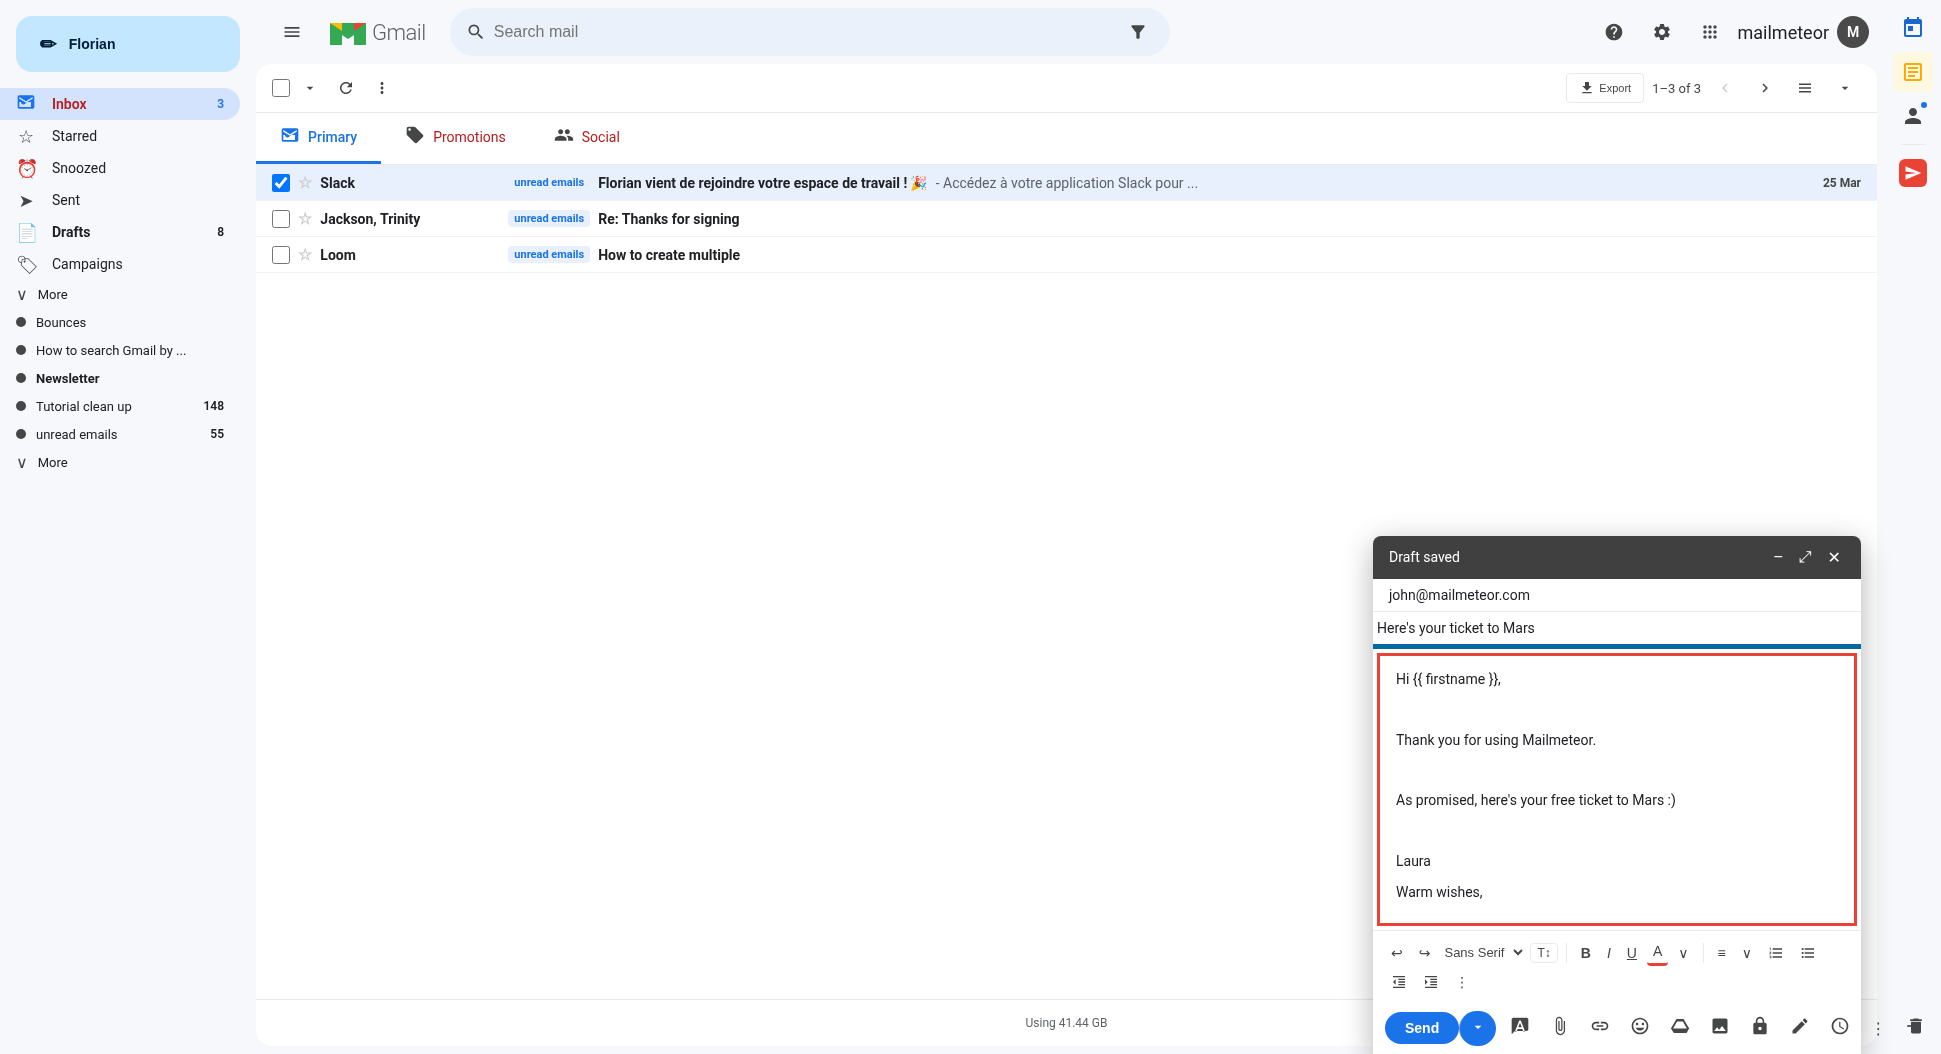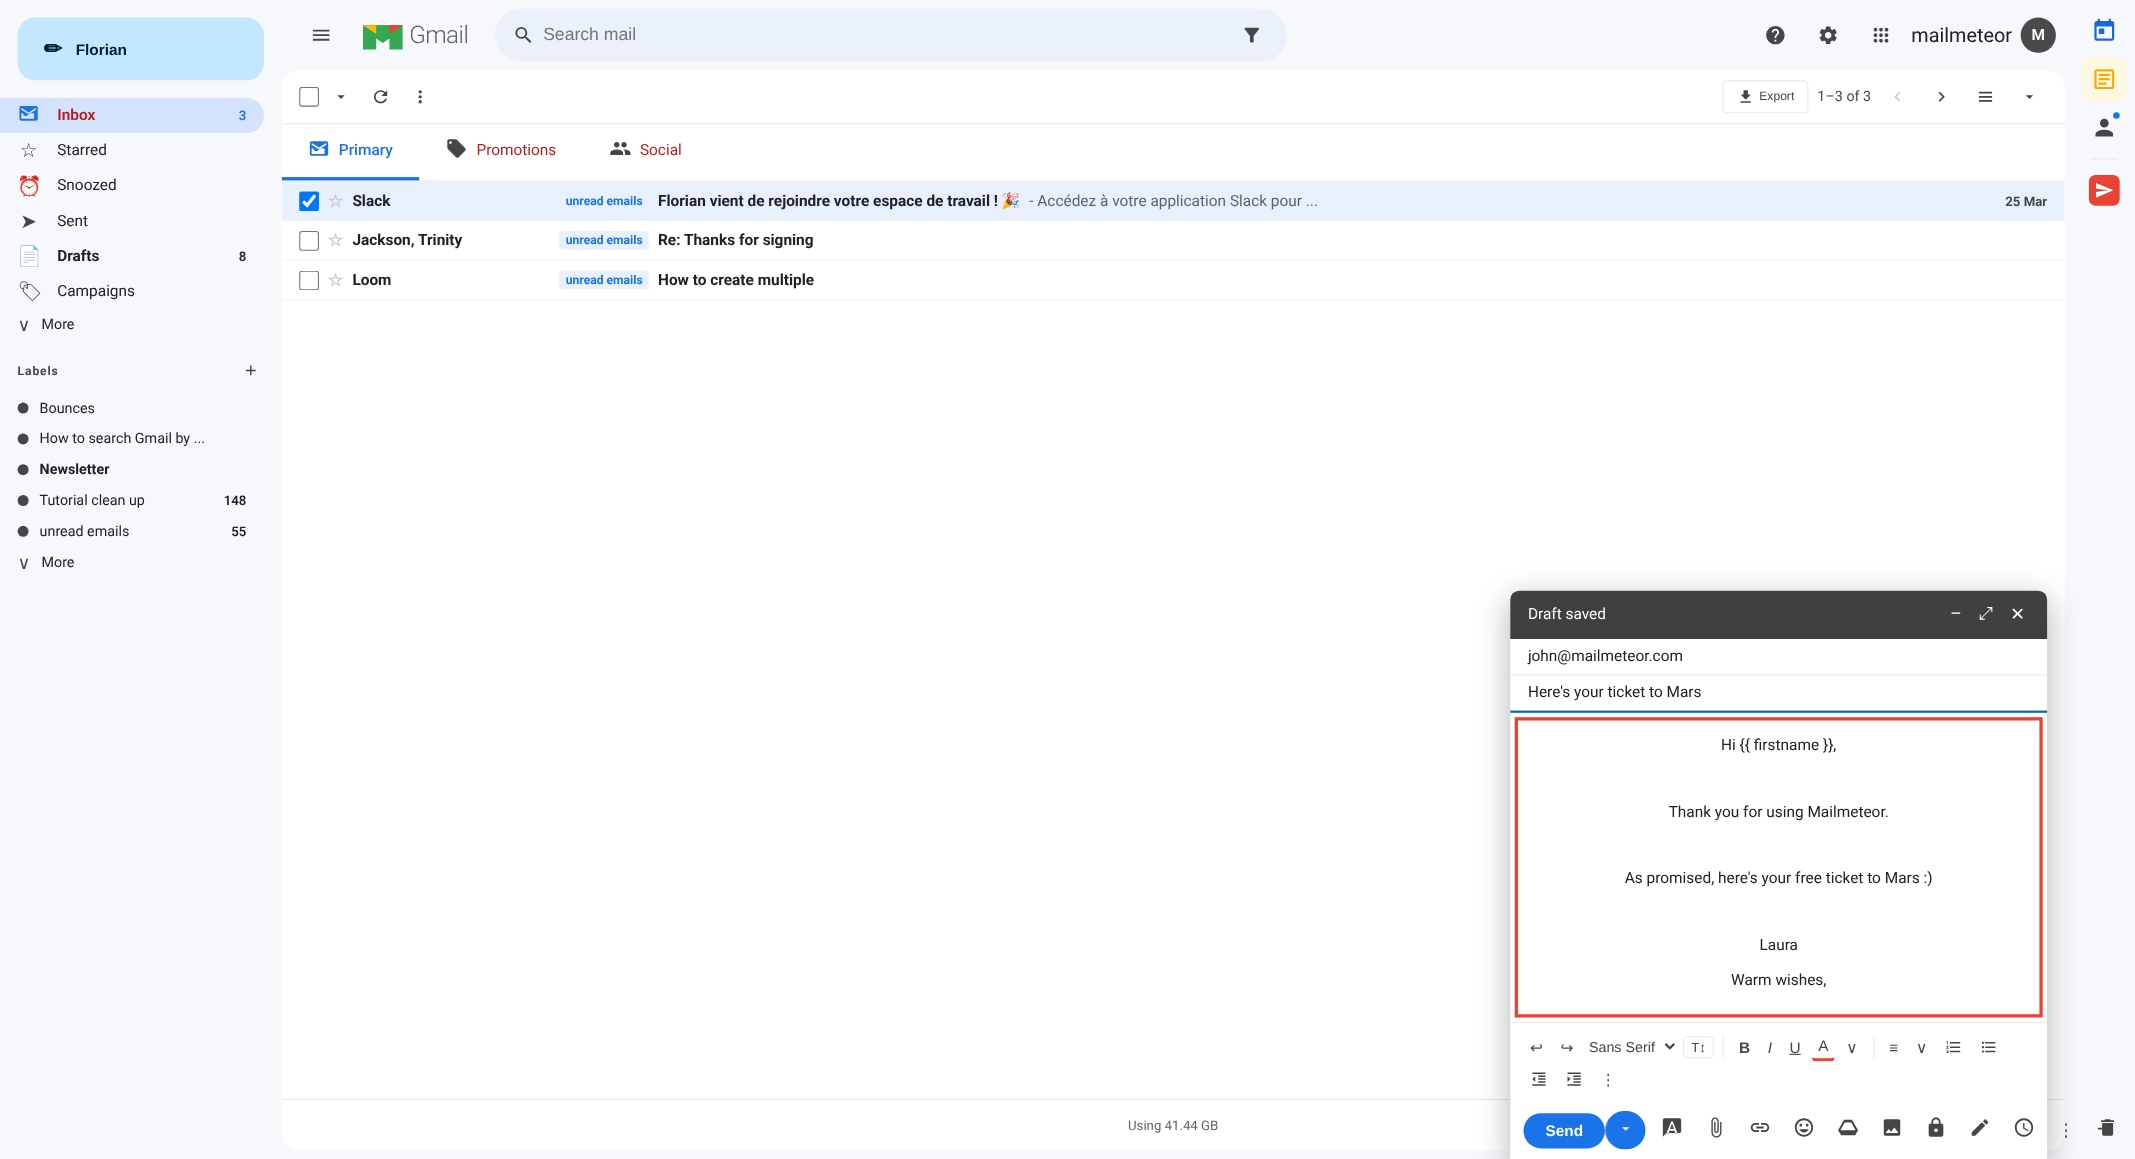--- a/index.html
+++ b/index.html
@@ -59,23 +59,23 @@
 
     .storage-info { padding: 16px; font-size: 12px; color: #5f6368; text-align: center; border-top: 1px solid #e8eaed; }
 
     
     .compose-window { position: fixed; bottom: 0; right: 80px; width: 488px; background: white; border-radius: 8px 8px 0 0; box-shadow: 0 8px 30px rgba(0,0,0,0.3); z-index: 100; display: flex; flex-direction: column; }
     .compose-header { background: #404040; color: white; padding: 10px 16px; border-radius: 8px 8px 0 0; display: flex; align-items: center; }
     .compose-header-title { font-size: 14px; flex: 1; }
     .compose-header-actions { display: flex; gap: 8px; }
     .compose-header-btn { background: transparent; border: none; color: white; cursor: pointer; font-size: 16px; padding: 2px 4px; }
     .compose-to { padding: 8px 16px; border-bottom: 1px solid #e8eaed; font-size: 14px; color: #202124; }
-    .compose-subject { padding: 8px 16px; border-bottom: 2px solid #0369a1; font-size: 14px; font-weight: 400; color: #202124; }
+    .compose-subject { padding: 8px 4px; border-bottom: 5px solid #0369a1; font-size: 14px; font-weight: 400; color: #202124; }
     .compose-body { padding: 12px 16px; font-size: 14px; color: #202124; min-height: 200px; border: 3px solid #ea4335; margin: 4px; line-height: 1.6; }
-    .compose-body p { margin-bottom: 8px; text-align: center; }
+    .compose-body p { margin-bottom: 8px; }
     .compose-toolbar { display: flex; align-items: center; padding: 8px 12px; border-top: 1px solid #e8eaed; gap: 4px; flex-wrap: wrap; }
     .compose-toolbar-btn { background: transparent; border: none; cursor: pointer; padding: 4px 6px; border-radius: 4px; font-size: 14px; color: #444746; display: flex; align-items: center; }
     .compose-toolbar-separator { width: 1px; height: 20px; background: #e8eaed; margin: 0 4px; }
     .compose-footer { display: flex; align-items: center; padding: 8px 12px; gap: 8px; }
     .send-btn { background: #1a73e8; color: white; border: none; border-radius: 20px; padding: 8px 20px; font-size: 14px; font-weight: 600; cursor: pointer; display: flex; align-items: center; gap: 4px; }
     .send-btn-arrow { background: #1a73e8; color: white; border: none; border-radius: 20px; padding: 8px 10px; cursor: pointer; margin-left: -8px; border-left: 1px solid rgba(255,255,255,0.3); }
     .footer-icon-btn { background: transparent; border: none; cursor: pointer; padding: 6px; border-radius: 50%; font-size: 16px; color: #444746; }
     .trash-btn { margin-left: auto; background: transparent; border: none; cursor: pointer; padding: 6px; border-radius: 50%; font-size: 16px; color: #444746; }
 
     
@@ -133,24 +133,20 @@
   <div class="nav-item">
     <span class="nav-icon">🏷</span>
     <span>Campaigns</span>
   </div>
 
   <div class="more-link">
     <span style="font-size:16px; color:#444746;">∨</span>
     <span>More</span>
   </div>
 
-  <div class="section-label">
-    <span>Labels</span>
-    <button class="small-icon-btn" style="width:24px;height:24px;font-size:18px;">+</button>
-  </div>
 
   <div class="label-item">
     <span class="label-dot" style="background:#444746;"></span>
     <span>Bounces</span>
   </div>
 
   <div class="label-item">
     <span class="label-dot" style="background:#444746;"></span>
     <span>How to search Gmail by ...</span>
   </div>

